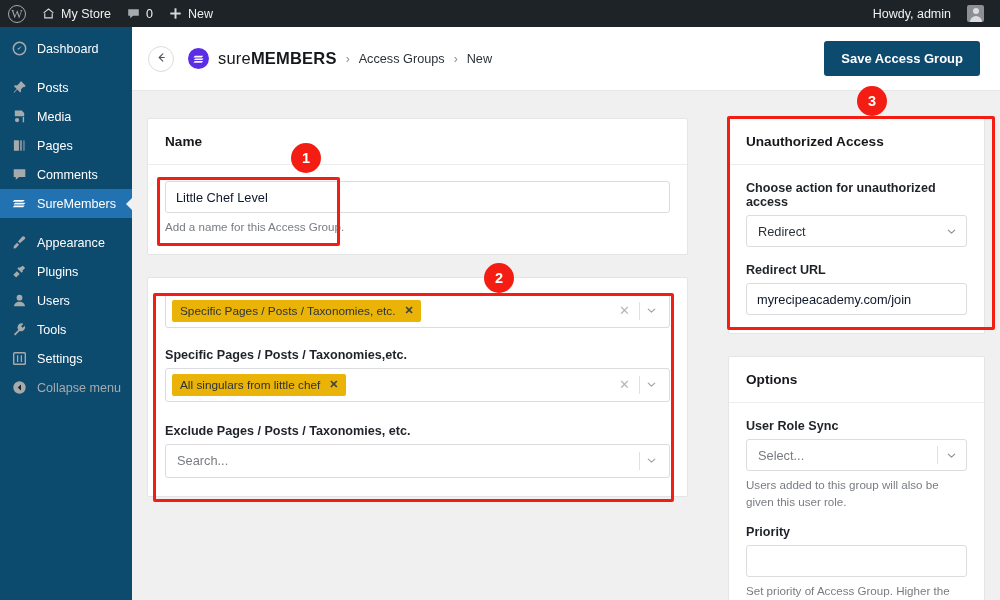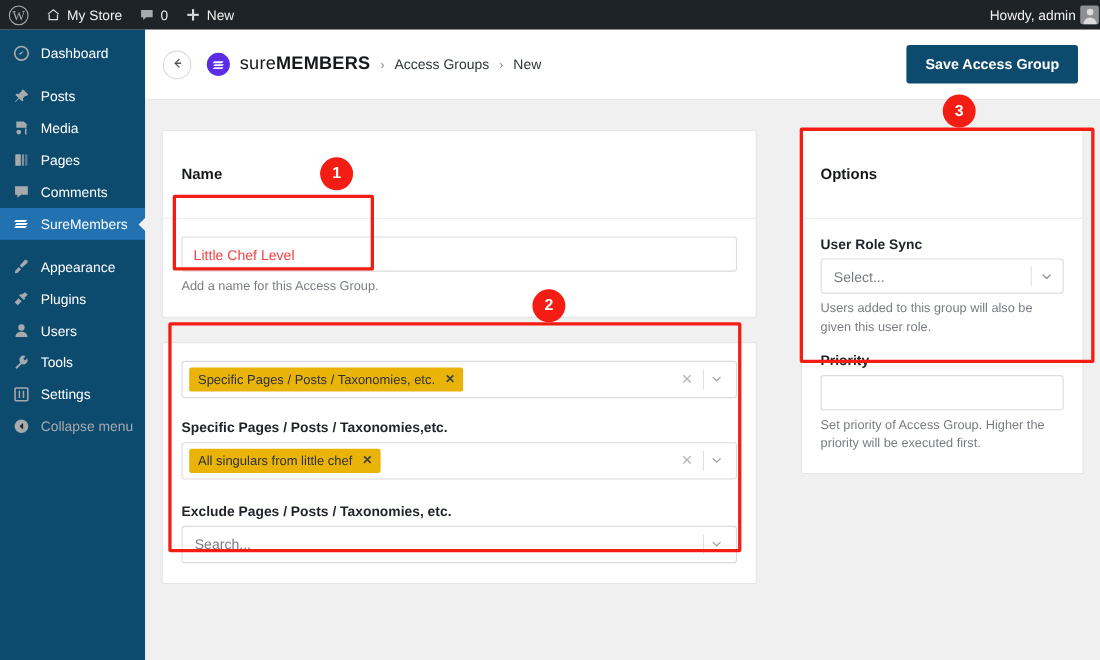--- a/index.html
+++ b/index.html
@@ -14,21 +14,21 @@
   
   .adminbar {
     position: absolute; top: 0; left: 0; width: 1000px; height: 27px;
     background: #1d2327; color: #f0f0f1;
     display: flex; align-items: center; font-size: 12.5px;
   }
   .ab-item { display: flex; align-items: center; height: 27px; padding: 0 8px; gap: 6px; color: #eeeeee; }
   .ab-logo { width: 18px; height: 18px; border: 1.8px solid #a7aaad; border-radius: 50%;
              display: flex; align-items: center; justify-content: center;
              font-family: "Liberation Serif", serif; font-size: 12px; color: #a7aaad; line-height: 1; }
-  .ab-right { margin-left: auto; display: flex; align-items: center; gap: 4px; padding-right: 1px; }
+  .ab-right { margin-left: auto; display: flex; align-items: center; gap: 16px; padding-right: 16px; }
   .avatar { width: 17px; height: 17px; background: #8c8f94; border-radius: 2px; position: relative; overflow: hidden; }
   .avatar::before { content: ""; position: absolute; width: 6px; height: 6px; border-radius: 50%;
                     background: #dcdcde; left: 5.5px; top: 2.5px; }
   .avatar::after { content: ""; position: absolute; width: 12px; height: 7px; border-radius: 6px 6px 0 0;
                    background: #dcdcde; left: 2.5px; top: 10.5px; }
   .icon-home { width: 13px; height: 13px; }
   .icon-comment { width: 13px; height: 12px; }
   .icon-plus { width: 13px; height: 13px; }
 
   
@@ -75,29 +75,29 @@
     margin-left: auto; background: #0c4a6e; color: #fff; border: 0; border-radius: 3px;
     font-size: 13px; font-weight: 700; padding: 10px 17px; font-family: inherit;
   }
 
   
   .content { position: absolute; left: 132px; top: 91px; width: 868px; height: 509px; background: #f0f0f1; }
   .col-main { position: absolute; left: 15px; top: 27px; width: 541px; }
   .col-side { position: absolute; left: 596px; top: 27px; width: 257px; }
 
   .card { background: #fff; border: 1px solid #e4e5e7; border-radius: 2px; margin-bottom: 22px; }
-  .card-head { padding: 32px 17px; font-size: 13.6px; font-weight: 700; color: #16181c; border-bottom: 1px solid #eceded; }
+  .card-head { padding: 15px 17px; font-size: 13.6px; font-weight: 700; color: #16181c; border-bottom: 1px solid #eceded; }
   .card-body { padding: 16px 17px 18px; }
 
   .field-label { font-size: 12.6px; font-weight: 700; color: #1f2329; margin-bottom: 6px; }
   .help { font-size: 11.6px; color: #787c82; line-height: 1.45; margin-top: 6px; }
 
   .inp {
     width: 100%; height: 32px; border: 1px solid #dcdcde; border-radius: 3px;
-    background: #fff; font-size: 12.8px; color: #ef4444; padding: 4px 10px;
+    background: #fff; font-size: 12.8px; color: #0f172a; padding: 4px 10px;
     font-family: inherit;
   }
   .inp::placeholder { color: #8c8f94; }
 
   .select {
     width: 100%; height: 32px; border: 1px solid #dcdcde; border-radius: 3px; background: #fff;
     display: flex; align-items: center; padding: 0 8px 0 11px; font-size: 12.8px; color: #2c3338;
   }
   .select .ph { color: #787c82; }
   .select .chev { margin-left: auto; color: #8c8f94; display: flex; align-items: center; }
@@ -380,20 +380,36 @@
               </span>
             </div>
           </div>
 
         </div>
       </div>
     </div>
 
     <div class="col-side">
 
+      <div class="card">
+        <div class="card-head">Unauthorized Access</div>
+        <div class="card-body">
+          <div class="field-label">Choose action for unauthorized access</div>
+          <div class="select">
+            <span>Redirect</span>
+            <span class="chev">
+              <svg viewBox="0 0 16 16" width="13" height="13" fill="none" stroke="currentColor" stroke-width="1.4" stroke-linecap="round" stroke-linejoin="round">
+                  <path d="M4 6.2 8 10l4-3.8"></path>
+                </svg>
+            </span>
+          </div>
+          <div class="field-label" style="margin-top:16px">Redirect URL</div>
+          <input class="inp" value="myrecipeacademy.com/join" style="">
+        </div>
+      </div>
 
       <div class="card">
         <div class="card-head">Options</div>
         <div class="card-body">
           <div class="field-label">User Role Sync</div>
           <div class="select">
             <span class="ph">Select...</span>
             <span class="chev">
               <span class="divider"></span>
               <span style="display:flex">

